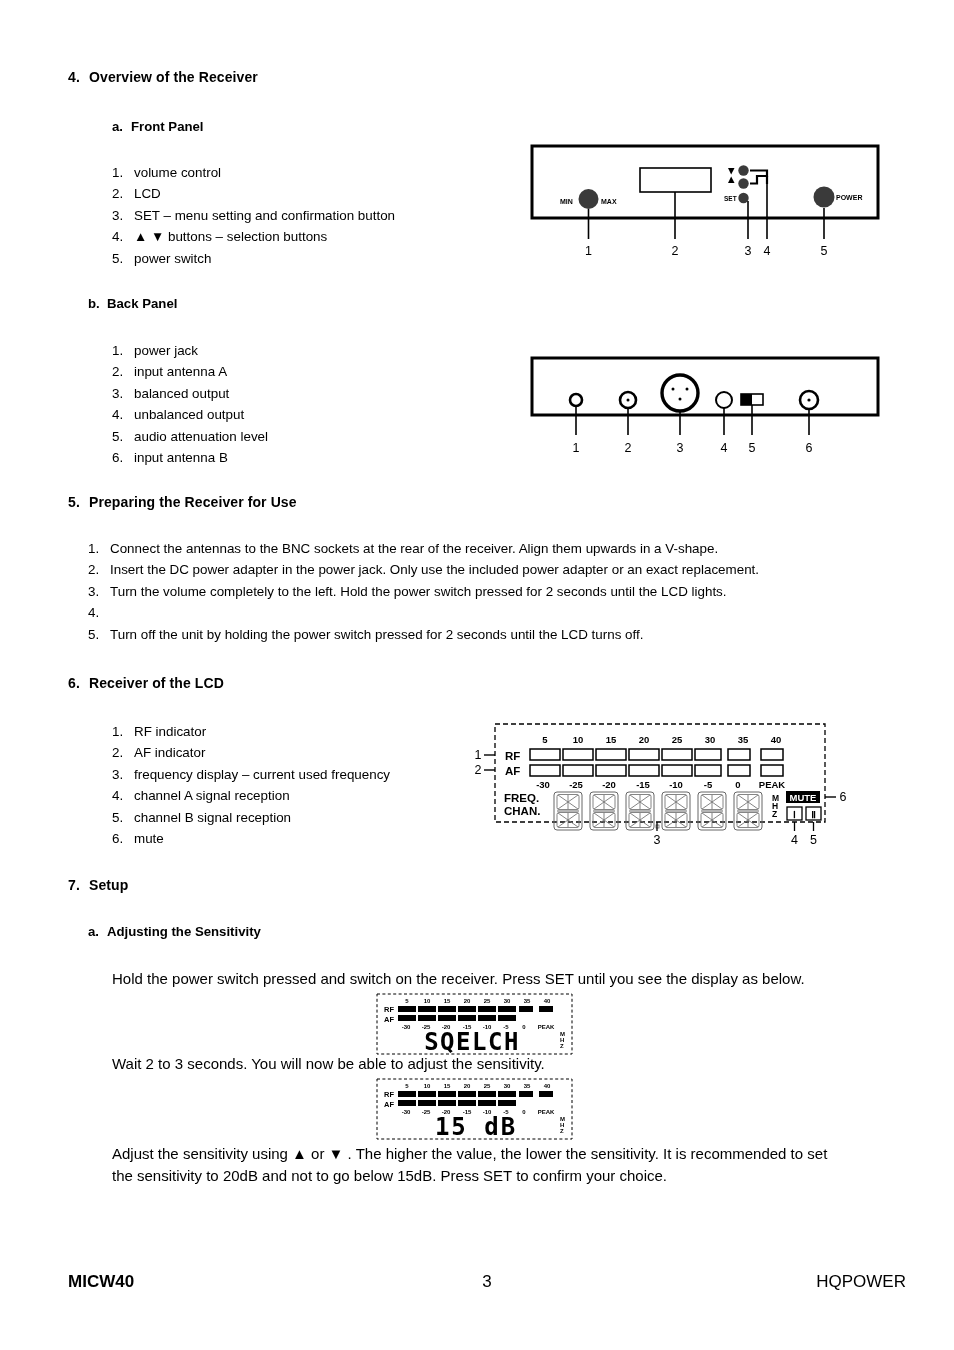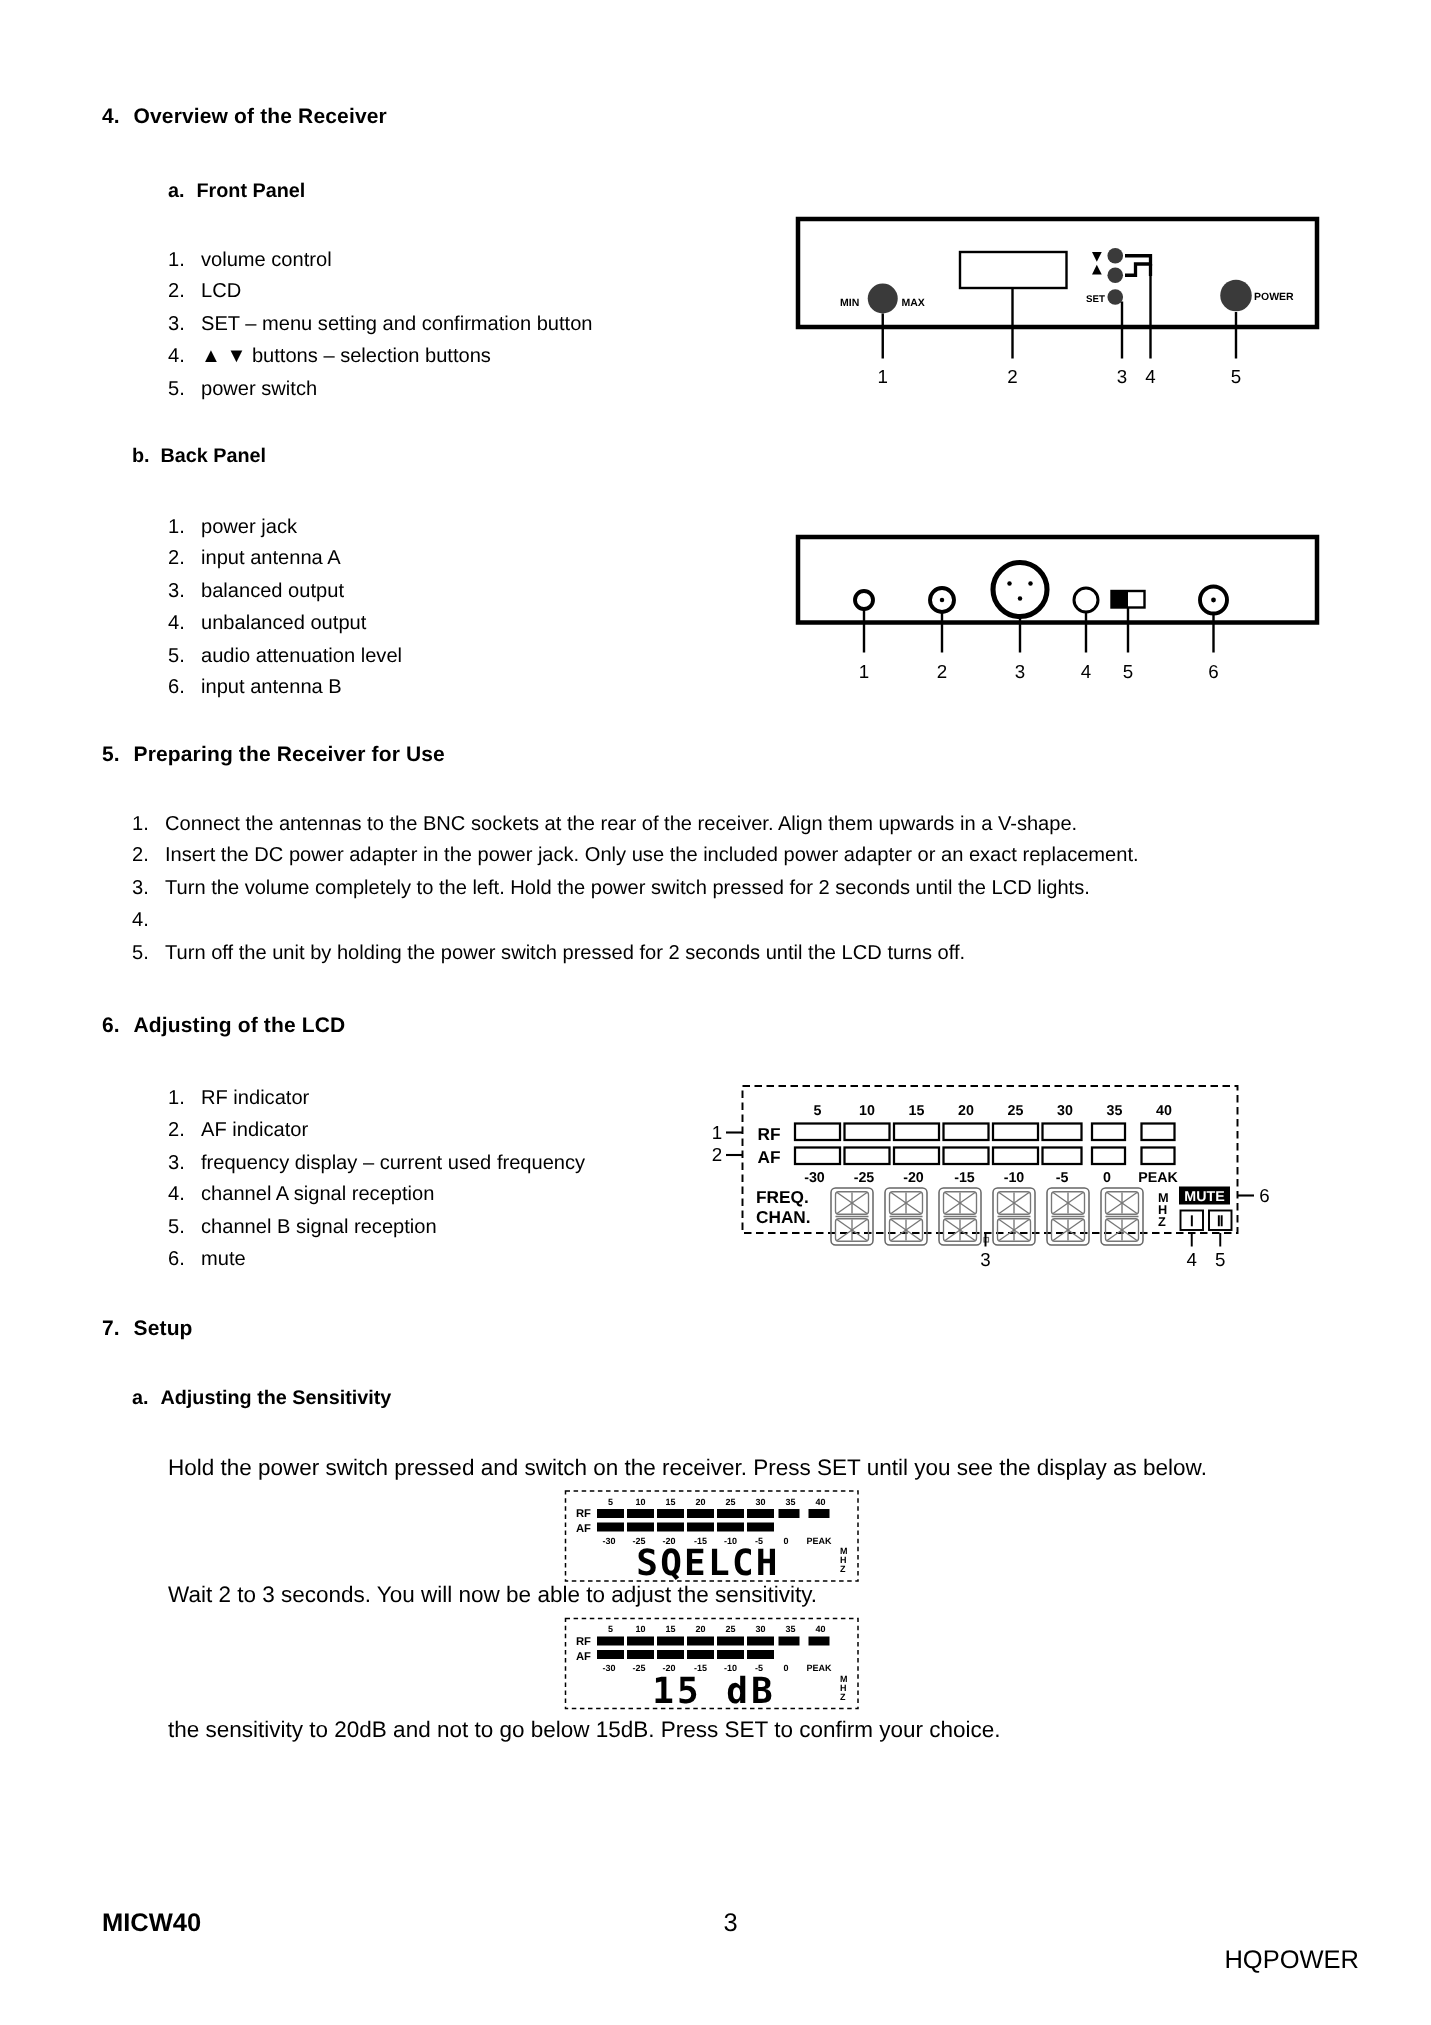--- a/index.html
+++ b/index.html
@@ -25,21 +25,21 @@
   
   .olist{position:absolute;font-size:13.4px;line-height:21.4px;}
   .olist .row{display:flex;white-space:nowrap;}
   .olist .idx{width:22px;flex:none;}
   .para{position:absolute;font-size:15px;line-height:21.5px;}
 
   
   .footer{position:absolute;left:68px;right:48px;top:1272px;height:20px;font-size:17px;}
   .footer .left{position:absolute;left:0;top:0;font-weight:bold;}
   .footer .center{position:absolute;left:0;right:0;top:0;text-align:center;font-weight:normal;}
-  .footer .right{position:absolute;right:0;top:0;margin-top:25px;}
+  .footer .right{position:absolute;right:0;top:0;}
 
   
   .diagram{position:absolute;}
   .diagram svg{display:block;}
 </style>
 </head>
 <body>
 
 <div class="page">
 
@@ -201,21 +201,21 @@
     <div class="row">
       <span class="idx">4.</span>
     </div>
     <div class="row">
         <span class="idx">5.</span>
         <span>Turn off the unit by holding the power switch pressed for 2 seconds until the LCD turns off.</span>
       </div>
   </div>
 
   <div class="h1" style="left:68px;top:675px;">
-    <span class="num">6.</span><span>Adjusting of the LCD</span>
+    <span class="num">6.</span><span>Receiver of the LCD</span>
   </div>
 
   <div class="olist" style="left:112px;top:721px;">
     <div class="row">
         <span class="idx">1.</span>
         <span>RF indicator</span>
       </div>
     <div class="row">
         <span class="idx">2.</span>
         <span>AF indicator</span>
@@ -447,20 +447,21 @@
       <text x="148" y="36" text-anchor="middle" font-family="Liberation Sans, sans-serif" font-size="6" font-weight="bold" fill="#000">0</text>
       <text x="170" y="36" text-anchor="middle" font-family="Liberation Sans, sans-serif" font-size="6" font-weight="bold" fill="#000">PEAK</text>
       <text x="100" y="57" text-anchor="middle" font-family="DejaVu Sans Mono, monospace" font-size="24" font-weight="bold" letter-spacing="2" fill="#000">15 dB</text>
       <text x="184" y="43" font-family="Liberation Sans, sans-serif" font-size="6" font-weight="bold" fill="#000">M</text>
       <text x="184" y="49" font-family="Liberation Sans, sans-serif" font-size="6" font-weight="bold" fill="#000">H</text>
       <text x="184" y="55" font-family="Liberation Sans, sans-serif" font-size="6" font-weight="bold" fill="#000">Z</text>
     </svg>
   </div>
 
   <div class="para" style="left:112px;top:1143px;width:790px;">
+    <div>Adjust the sensitivity using ▲  or ▼ . The higher the value, the lower the sensitivity. It is recommended to set</div>
     <div>the sensitivity to 20dB and not to go below 15dB. Press SET to confirm your choice.</div>
   </div>
 
   <div class="footer">
     <span class="left">MICW40</span>
     <span class="center">3</span>
     <span class="right">HQPOWER</span>
   </div>
 
 </div>

